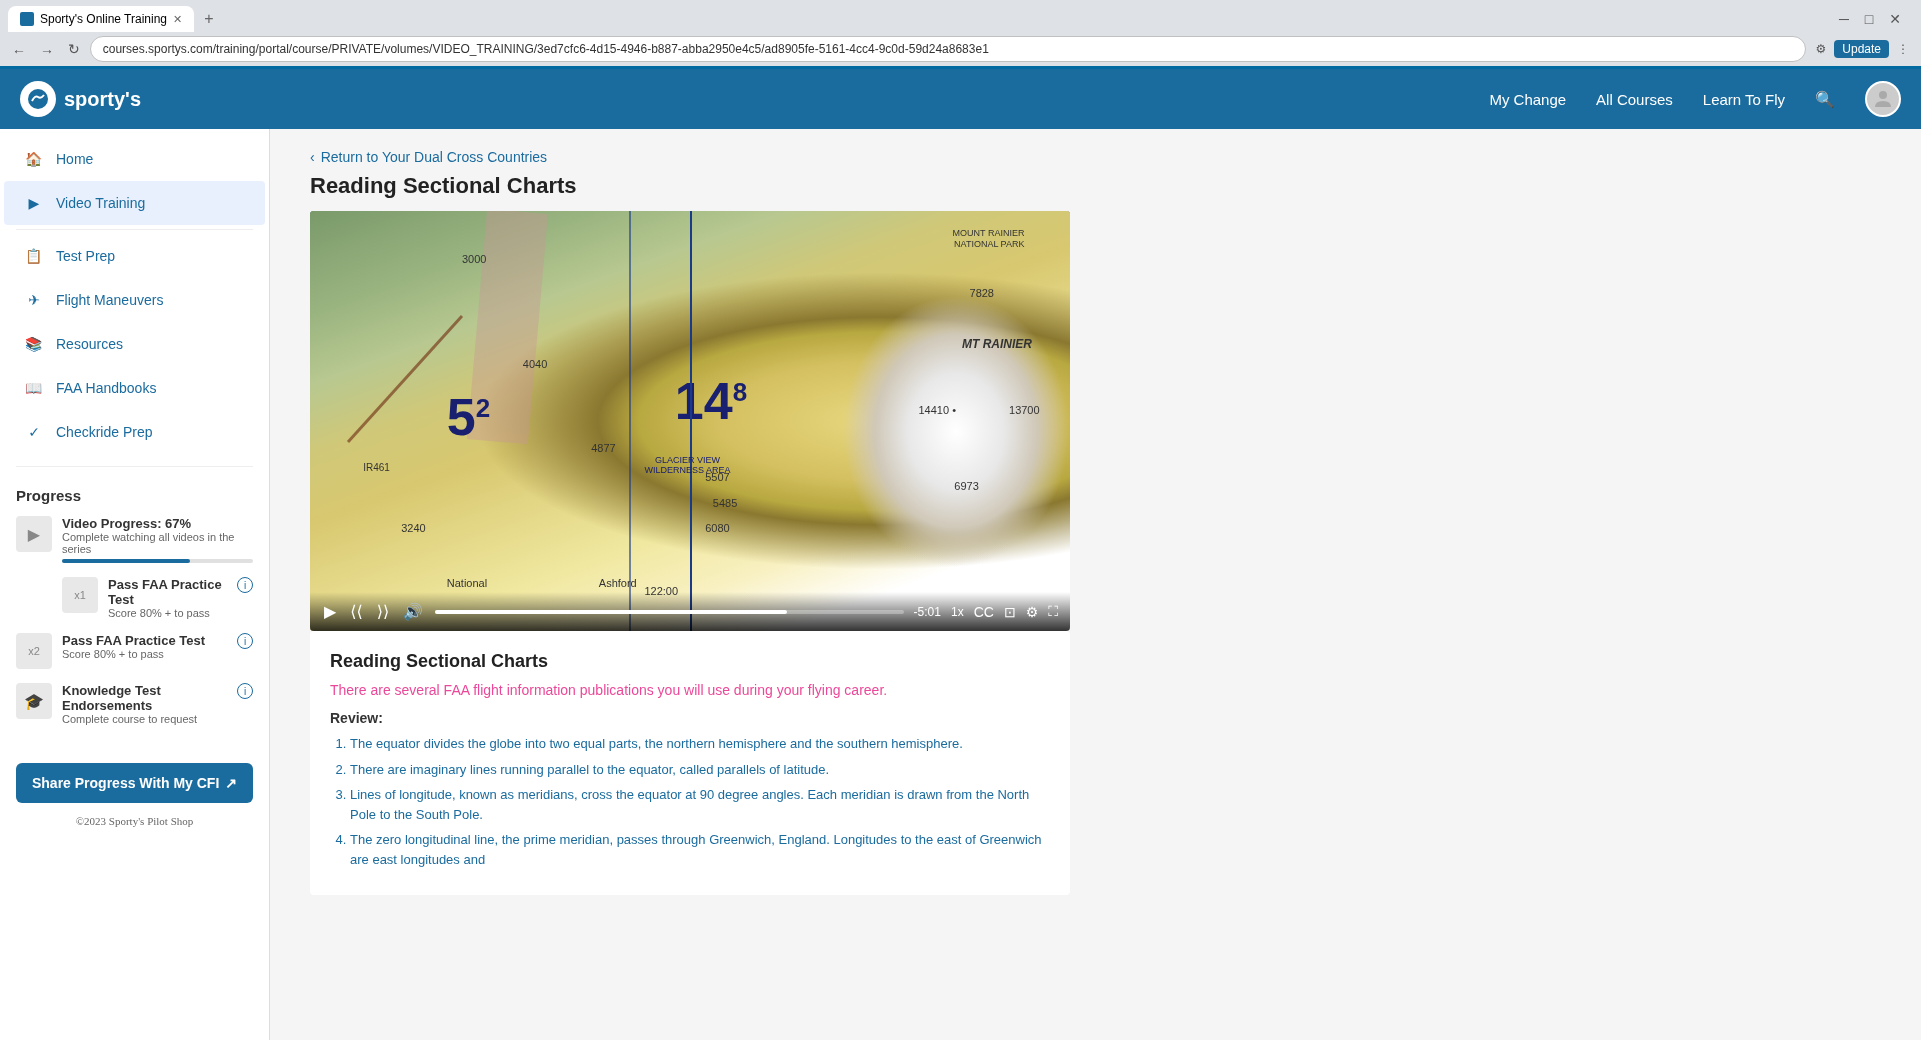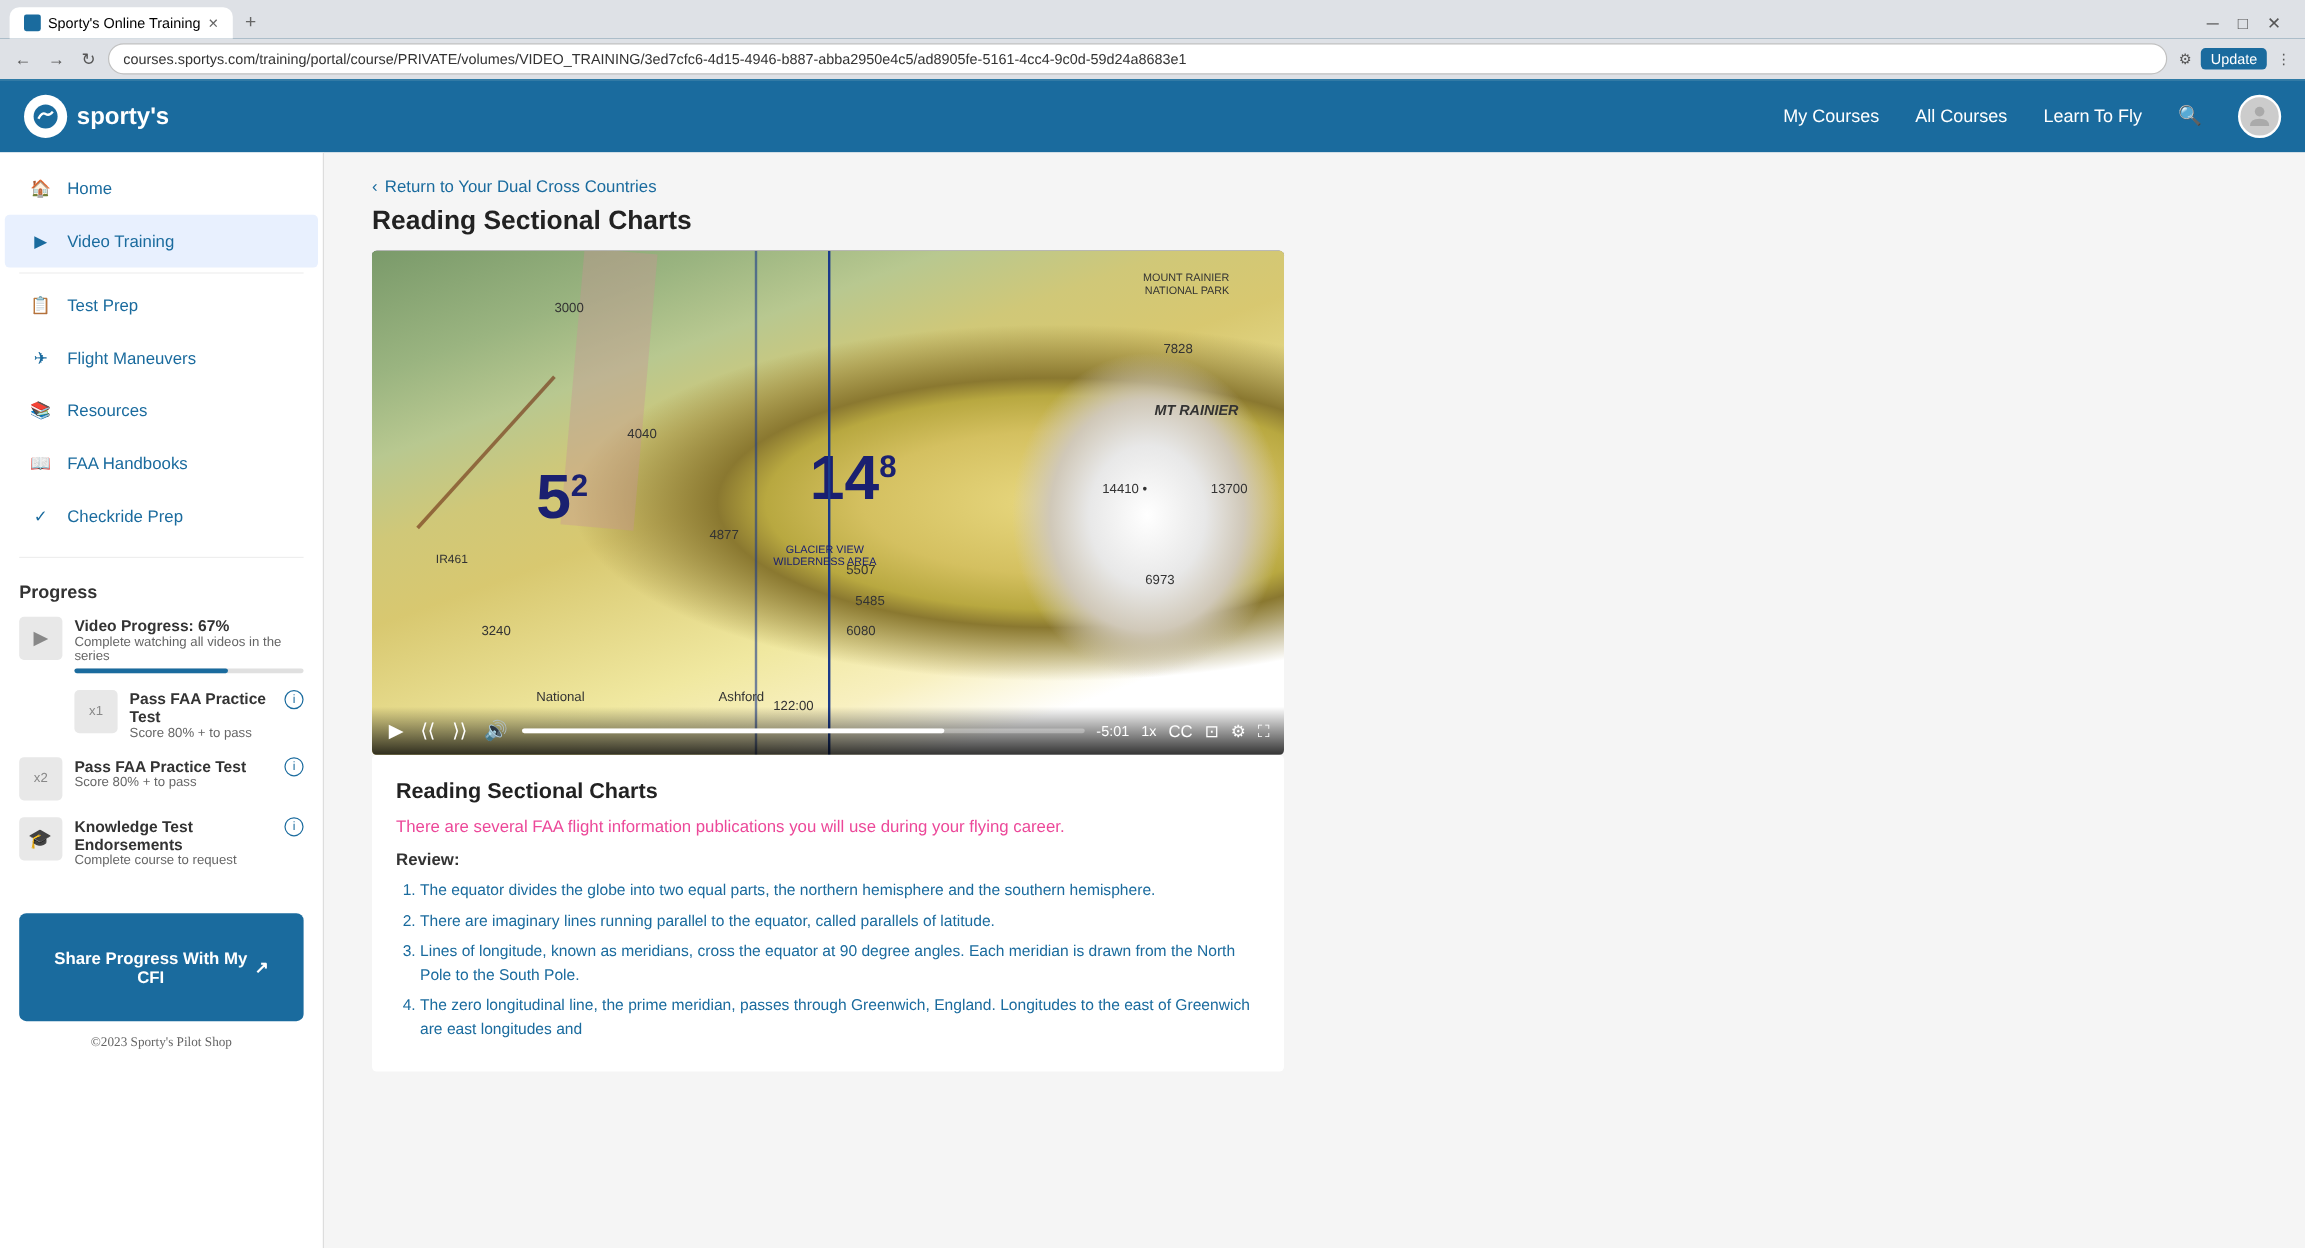--- a/index.html
+++ b/index.html
@@ -1,21 +1,21 @@
 <!DOCTYPE html>
 <html><head>
   <meta charset="utf-8">
   <style>
     * { margin: 0; padding: 0; box-sizing: border-box; }
     body { font-family: Arial, sans-serif; background: #f0f0f0; font-size: 14px; }
 
     
     .browser-chrome {
-      background: #0c4a6e;
-      border-bottom: 1px solid #0369a1;
+      background: #fde047;
+      border-bottom: 3px solid #0369a1;
     }
     .tab-bar {
       display: flex;
       align-items: center;
       padding: 6px 8px 0;
       background: #dee1e6;
     }
     .tab {
       display: flex;
       align-items: center;
@@ -119,21 +119,21 @@
     .progress-bar-wrap { height: 4px; background: #e0e0e0; border-radius: 2px; margin-top: 4px; }
     .progress-bar-fill { height: 4px; background: #1a6b9e; border-radius: 2px; }
     .progress-info-icon { width: 16px; height: 16px; border-radius: 50%; border: 1px solid #1a6b9e; color: #1a6b9e; font-size: 10px; display: flex; align-items: center; justify-content: center; flex-shrink: 0; }
 
     .share-btn {
       margin: 8px 16px 4px;
       background: #1a6b9e;
       color: white;
       border: none;
       border-radius: 6px;
-      padding: 29px;
+      padding: 12px;
       width: calc(100% - 32px);
       cursor: pointer;
       font-size: 14px;
       font-weight: 600;
       display: flex;
       align-items: center;
       justify-content: center;
       gap: 6px;
     }
     .copyright { text-align: center; font-size: 11px; color: #666; padding: 8px; font-family: Liberation Serif, serif; }
@@ -440,21 +440,21 @@
   <div class="logo">
     <div class="logo-icon">
       <svg viewBox="0 0 24 24" fill="#1a6b9e">
         <circle cx="12" cy="12" r="10" fill="#1a6b9e"></circle>
         <path d="M6 14 Q9 8 12 10 Q15 12 18 8" stroke="white" stroke-width="2" fill="none"></path>
       </svg>
     </div>
     <span style="font-size:20px;font-weight:bold;">sporty's</span>
   </div>
   <div class="header-nav">
-    <a>My Courses</a>
+    <a>My Change</a>
     <a>All Courses</a>
     <a>Learn To Fly</a>
     <span class="header-search">🔍</span>
     <div class="header-avatar">
       <svg width="24" height="24" viewBox="0 0 24 24" fill="#888">
         <circle cx="12" cy="8" r="4" fill="#aaa"></circle>
         <path d="M4 20 Q4 14 12 14 Q20 14 20 20" fill="#aaa"></path>
       </svg>
     </div>
   </div>

